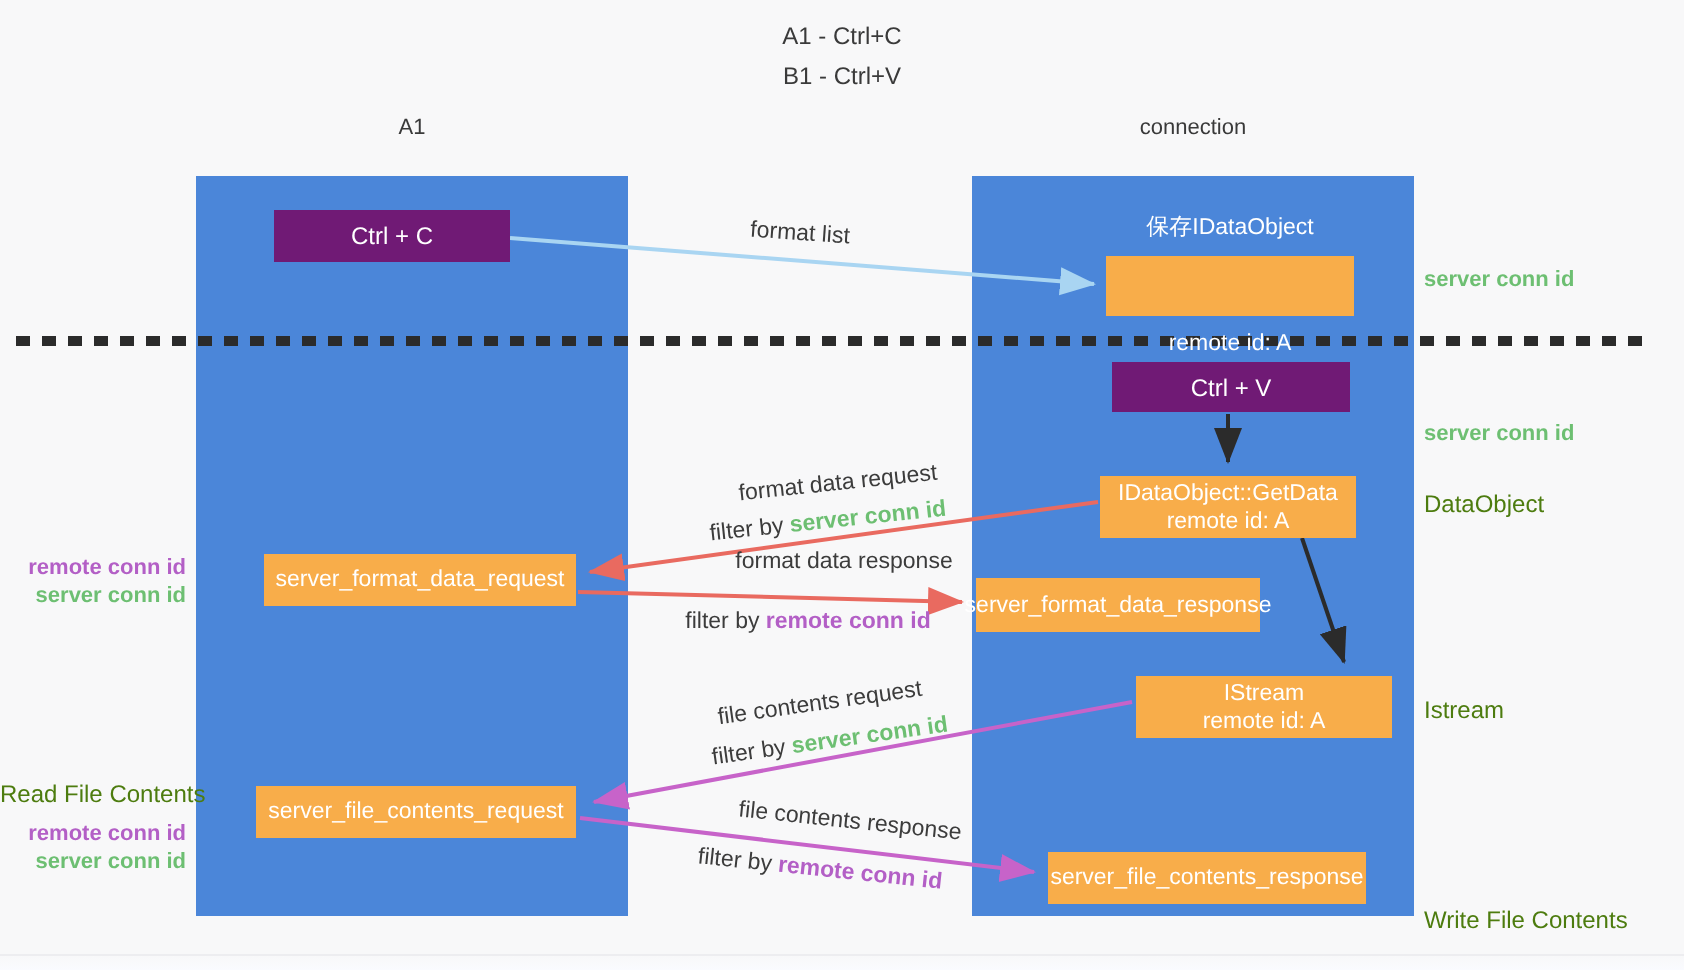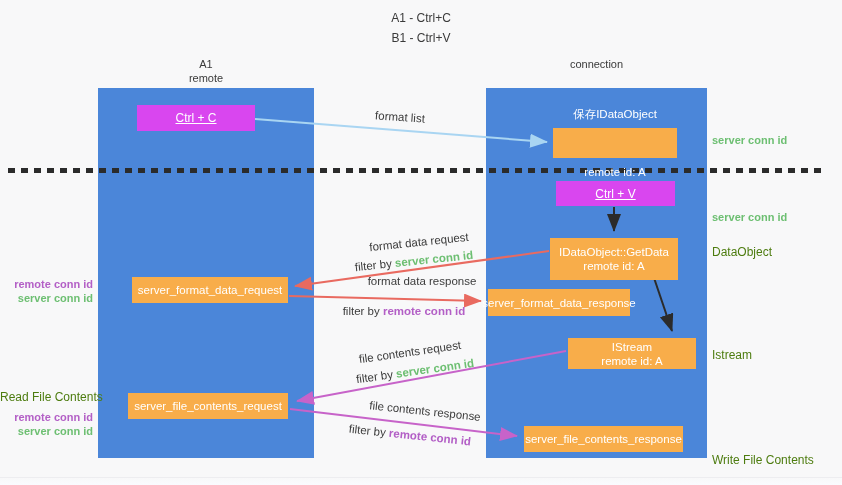--- a/index.html
+++ b/index.html
@@ -18,21 +18,21 @@
     text-align:center;font-size:11px;line-height:14px;color:#3a3a3a;
   }
   .lane{
     background:#4b86d9;
   }
   .node{
     display:flex;flex-direction:column;align-items:center;justify-content:center;
     color:#fff;font-size:11.5px;line-height:14px;text-align:center;
     box-sizing:border-box;
   }
-  .node.green{background:#d946ef;font-size:12px;text-decoration:underline;}
+  .node.green{background:#701a75;font-size:12px;}
   .node.orange{background:#f8ad4a;}
   .divider{
     height:5px;
     background:repeating-linear-gradient(90deg,#2b2b2b 0 7px,transparent 7px 13px);
   }
   .side-label{font-size:11px;font-weight:bold;line-height:13px;white-space:nowrap;}
   .side-label.purple{color:#b35fc6;}
   .side-label.green{color:#6dbf72;}
   .side-label.plain{color:#4d7c0f;font-weight:normal;font-size:12px;}
   .left-col{left:0;width:93px;text-align:right;}
@@ -52,21 +52,20 @@
 </head>
 <body>
 
 <div class="abs title">
   <div>A1 - Ctrl+C</div>
   <div>B1 - Ctrl+V</div>
 </div>
 
 <div class="abs lane-header" style="left:98px;top:57px;width:216px;">
   <div>A1</div>
-  <div>remote</div>
 </div>
 <div class="abs lane-header" style="left:486px;top:57px;width:221px;">
   <div>connection</div>
 </div>
 
 <div class="abs lane" style="left:98px;top:88px;width:216px;height:370px;"></div>
 <div class="abs lane" style="left:486px;top:88px;width:221px;height:370px;"></div>
 
 <div class="abs divider" style="left:8px;top:168px;width:818px;"></div>
 
@@ -100,21 +99,21 @@
 
 <div class="abs node orange" style="left:553px;top:128px;width:124px;height:30px;gap:44px;">
   <div>保存IDataObject</div>
   <div>remote id: A</div>
 </div>
 
 <div class="abs node green" style="left:556px;top:181px;width:119px;height:25px;">
   <div>Ctrl + V</div>
 </div>
 
-<div class="abs node orange" style="left:550px;top:238px;width:128px;height:42px;text-align:right;">
+<div class="abs node orange" style="left:550px;top:238px;width:128px;height:31px;text-align:right;">
   <div>IDataObject::GetData</div>
   <div>remote id: A</div>
 </div>
 
 <div class="abs node orange" style="left:132px;top:277px;width:156px;height:26px;">
   <div>server_format_data_request</div>
 </div>
 
 <div class="abs node orange" style="left:488px;top:289px;width:142px;height:27px;">
   <div>server_format_data_response</div>

